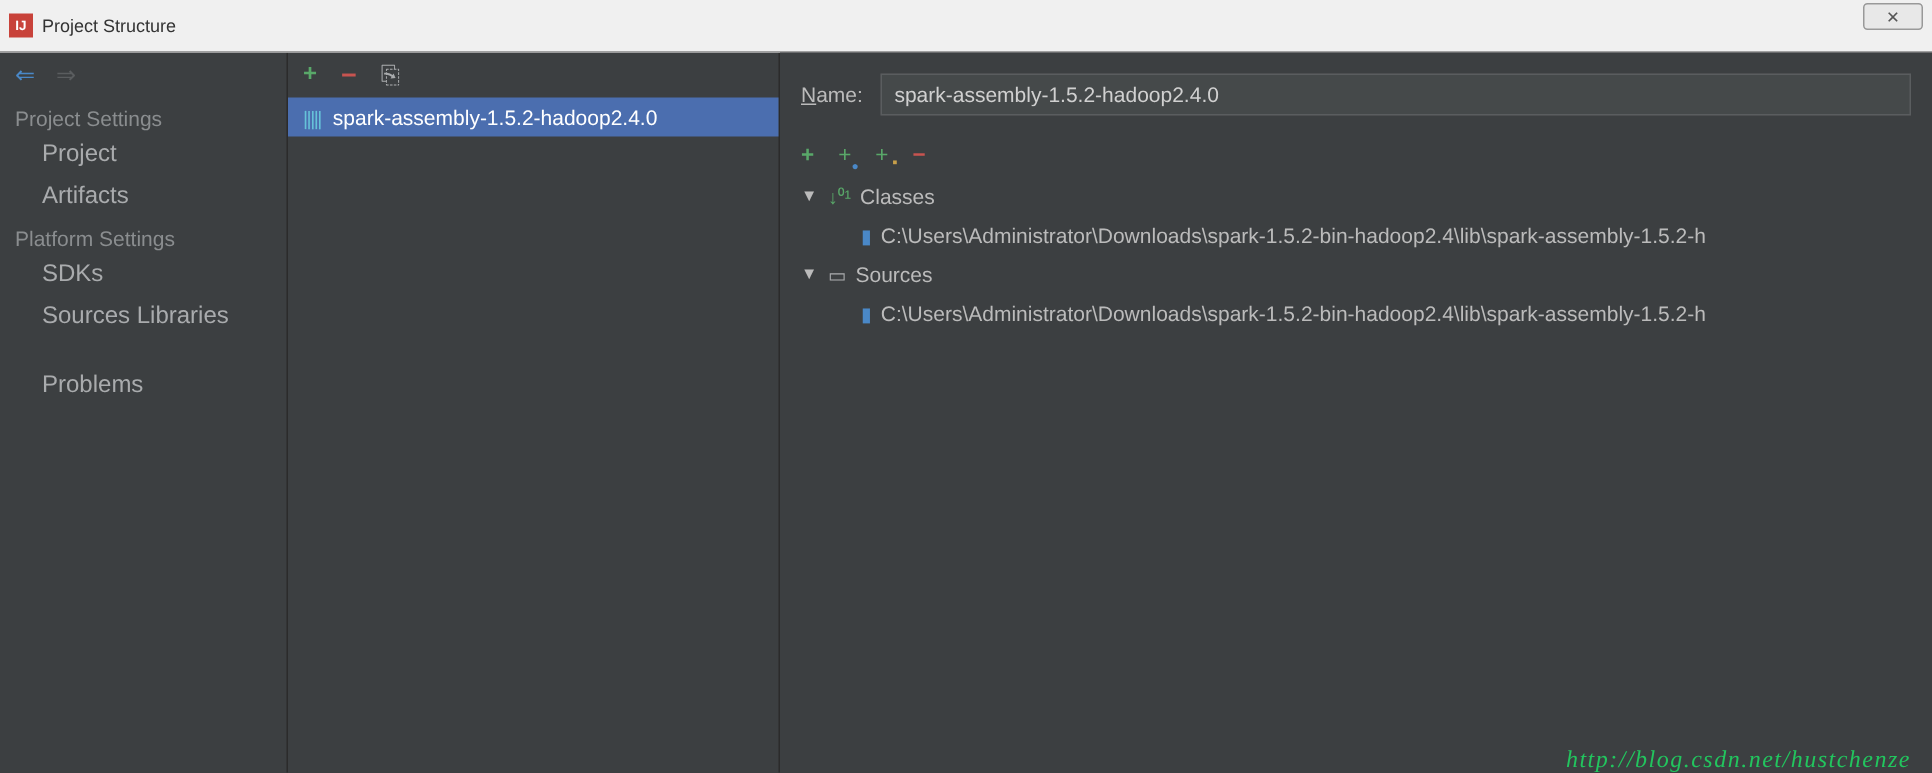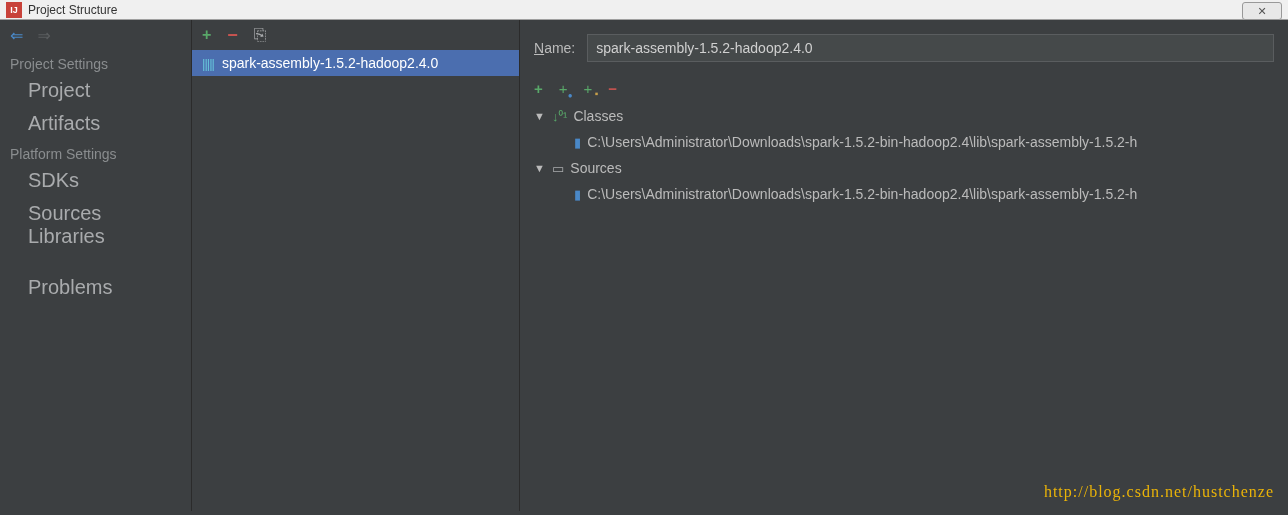--- a/index.html
+++ b/index.html
@@ -7,21 +7,21 @@
       font-family: "Segoe UI", Arial, sans-serif;
       font-size: 13px;
       background: #3c3f41;
       color: #bbbbbb;
       width: 1288px;
       height: 515px;
       overflow: hidden;
       position: relative;
     }
     .titlebar {
-      height: 20px;
+      height: 35px;
       background: #f0f0f0;
       border-bottom: 1px solid #a0a0a0;
       display: flex;
       align-items: center;
       padding: 0 6px;
       color: #333;
       font-size: 12px;
       position: relative;
     }
     .titlebar-icon {
@@ -74,21 +74,21 @@
     .nav-back { color: #4a88c7; cursor: pointer; }
     .nav-fwd { color: #5a5d5f; }
     .sidebar-section {
       padding: 6px 10px 2px 10px;
       color: #8a8d8f;
       font-weight: normal;
       font-size: 14px;
     }
     .sidebar-item {
       padding: 5px 10px 5px 28px;
-      font-size: 20px;
+      font-size: 16px;
       color: #a9abad;
       cursor: pointer;
     }
     .sidebar-item.selected {
       background: #4b6eaf;
       color: #ffffff;
     }
     
     .middle {
       width: 328px;
@@ -182,22 +182,23 @@
     .tree-icon { font-size: 13px; }
     .cls-icon { color: #59a869; }
     .src-icon { color: #a9abad; }
     .file-icon { color: #4a88c7; }
     .tree-child { padding-left: 40px; }
     .watermark {
       position: absolute;
       right: 14px;
       bottom: 10px;
       font-size: 16px;
+      font-style: italic;
       font-family: Georgia, serif;
-      color: #eab308;
+      color: #22c55e;
       letter-spacing: 1px;
     }
   </style>
 </head>
 <body>
 
 <div class="titlebar">
   <span class="titlebar-icon">IJ</span>
   <span>Project Structure</span>
   <div class="titlebar-close">

